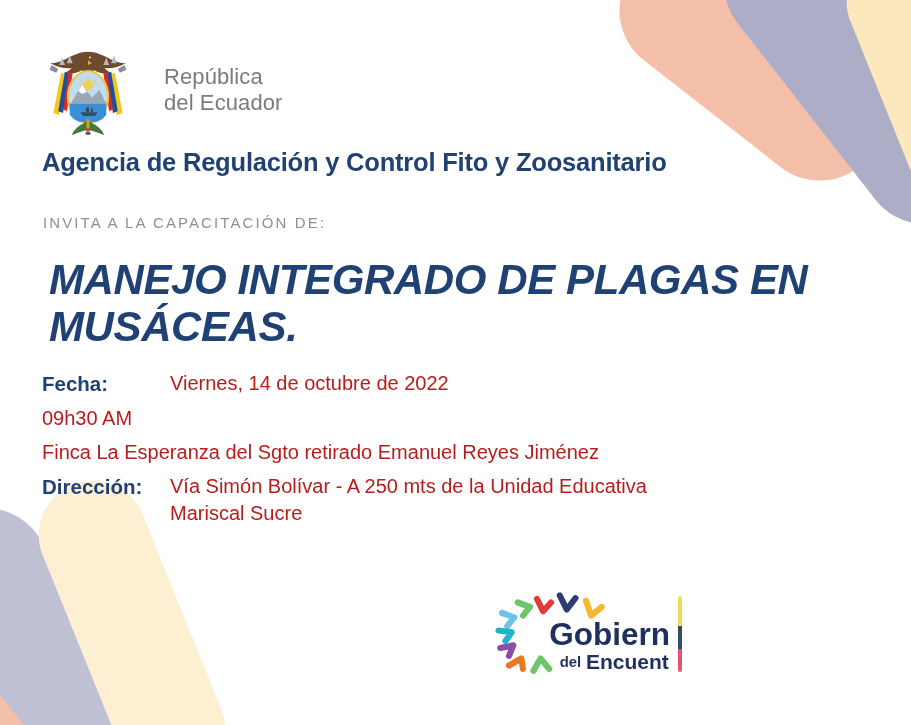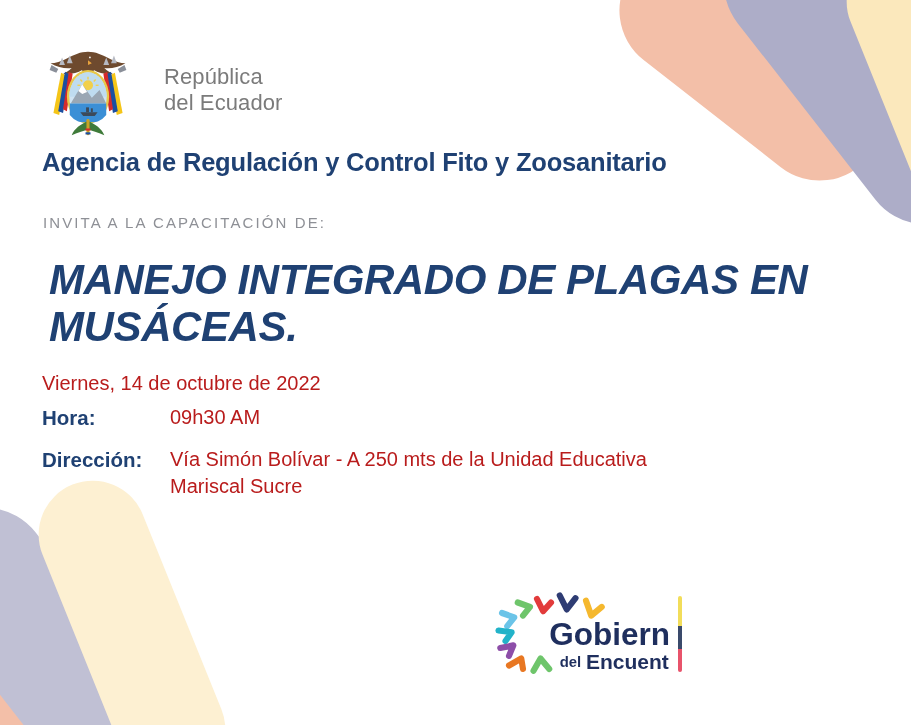--- a/index.html
+++ b/index.html
@@ -305,27 +305,28 @@
     </div>
 
     <div class="agency">Agencia de Regulación y Control Fito y Zoosanitario</div>
 
     <div class="invita">INVITA A LA CAPACITACIÓN DE:</div>
 
     <h1 class="title" style="margin:8px;font-style:italic;">MANEJO INTEGRADO DE PLAGAS EN MUSÁCEAS.</h1>
 
     <div class="details">
       <div class="det-row">
+        <div class="det-label">Fecha:</div>
         <div class="det-value">Viernes, 14 de octubre de 2022</div>
       </div>
       <div class="det-row">
-        <div class="det-label">Hora:</div>
         <div class="det-value">09h30 AM</div>
       </div>
       <div class="det-row">
+        <div class="det-value">Finca La Esperanza del Sgto retirado Emanuel Reyes Jiménez</div>
       </div>
       <div class="det-row">
         <div class="det-label">Dirección:</div>
         <div class="det-value">Vía Simón Bolívar - A 250 mts de la Unidad Educativa
 Mariscal Sucre</div>
       </div>
     </div>
 
     <div class="footer">
 

